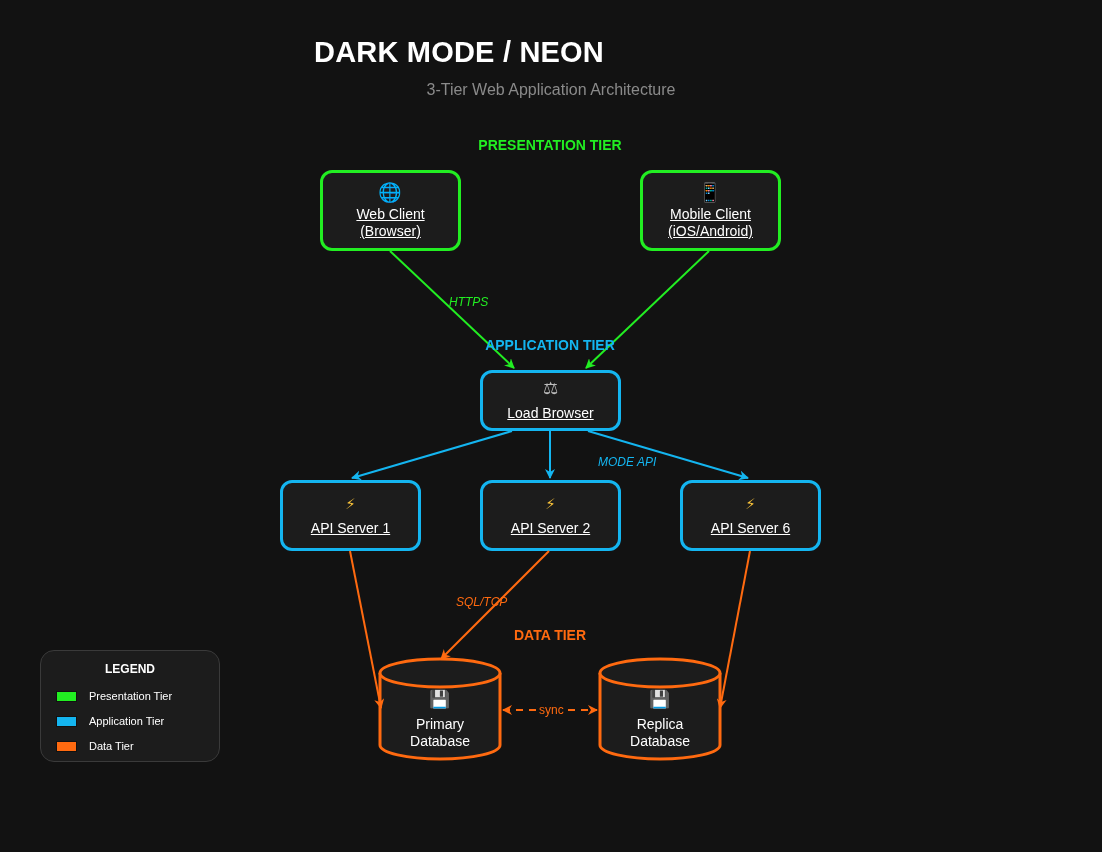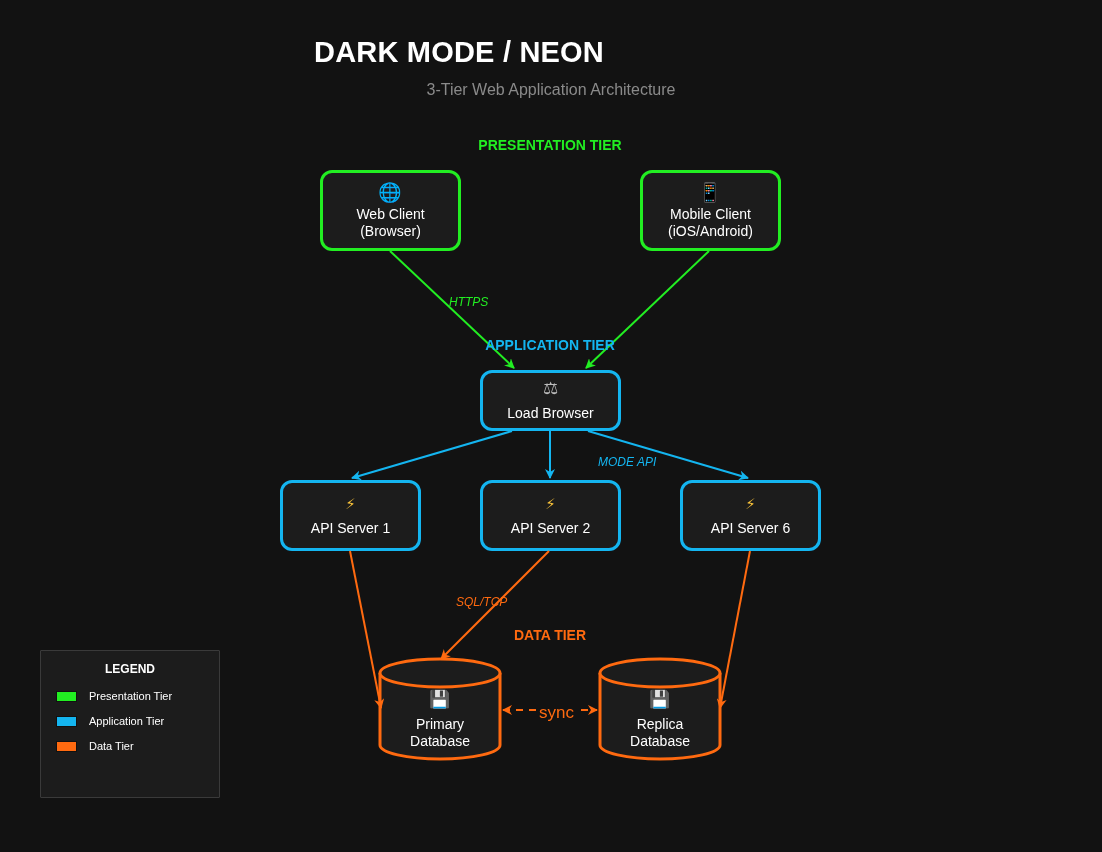--- a/index.html
+++ b/index.html
@@ -33,21 +33,21 @@
     position: absolute; box-sizing: border-box;
     background: #1c1c1c; border: 3px solid; border-radius: 12px;
     display: flex; flex-direction: column; align-items: center; justify-content: center;
     color: #ffffff; font-size: 14px; line-height: 17px; text-align: center;
     z-index: 1;
   }
   .node.pres { border-color: #22ee22; }
   .node.app  { border-color: #14b5f0; }
   .node .icon { font-size: 19px; line-height: 22px; height: 22px; margin-bottom: 2px; }
   .node.app .icon { font-size: 15px; line-height: 20px; height: 20px; margin-bottom: 6px; color: #f8c23a; }
-  .node .label { white-space: pre-line; }
+  .node .label { white-space: pre-line; text-decoration: underline; }
 
   #node-web     { left: 320px; top: 170px; width: 141px; height: 81px; }
   #node-mobile  { left: 640px; top: 170px; width: 141px; height: 81px; }
   #node-lb      { left: 480px; top: 370px; width: 141px; height: 61px; }
   #node-api1    { left: 280px; top: 480px; width: 141px; height: 71px; }
   #node-api2    { left: 480px; top: 480px; width: 141px; height: 71px; }
   #node-api3    { left: 680px; top: 480px; width: 141px; height: 71px; }
   #node-lb .icon { color: #bbbbbb; font-size: 17px; }
 
   .db {
@@ -63,25 +63,25 @@
   .db .label { white-space: pre-line; }
   #db-primary { left: 378px; top: 657px; width: 124px; height: 104px; }
   #db-replica { left: 598px; top: 657px; width: 124px; height: 104px; }
 
   .edge-label {
     position: absolute; font-style: italic; font-size: 12px; z-index: 3;
   }
   #lbl-https { left: 449px; top: 295px; color: #22ee22; }
   #lbl-rest  { left: 598px; top: 455px; color: #14b5f0; }
   #lbl-sql   { left: 456px; top: 595px; color: #ff6a10; }
-  #lbl-sync  { left: 538px; top: 703px; color: #ff6a10; font-style: normal; font-size: 17px; background: #121212; padding: 0 1px; }
+  #lbl-sync  { left: 538px; top: 703px; color: #ff6a10; font-style: normal; font-size: 12px; background: #121212; padding: 0 1px; }
 
   .legend {
-    position: absolute; left: 40px; top: 650px; width: 180px; height: 148px;
-    box-sizing: border-box; background: #1c1c1c; border: 1px solid #3a3a3a; border-radius: 1px;
+    position: absolute; left: 40px; top: 650px; width: 180px; height: 112px;
+    box-sizing: border-box; background: #1c1c1c; border: 1px solid #3a3a3a; border-radius: 14px;
     z-index: 1;
   }
   .legend-title {
     position: absolute; left: 0; right: 0; top: 11px; text-align: center;
     color: #ffffff; font-weight: bold; font-size: 12px;
   }
   .legend-item { position: absolute; left: 15px; display: flex; align-items: center; }
   .legend-swatch { width: 19px; height: 9px; margin-right: 12px; border: 1px solid #111; }
   .legend-text { color: #ffffff; font-size: 11px; }
   #legend-item-0 { top: 39px; }

